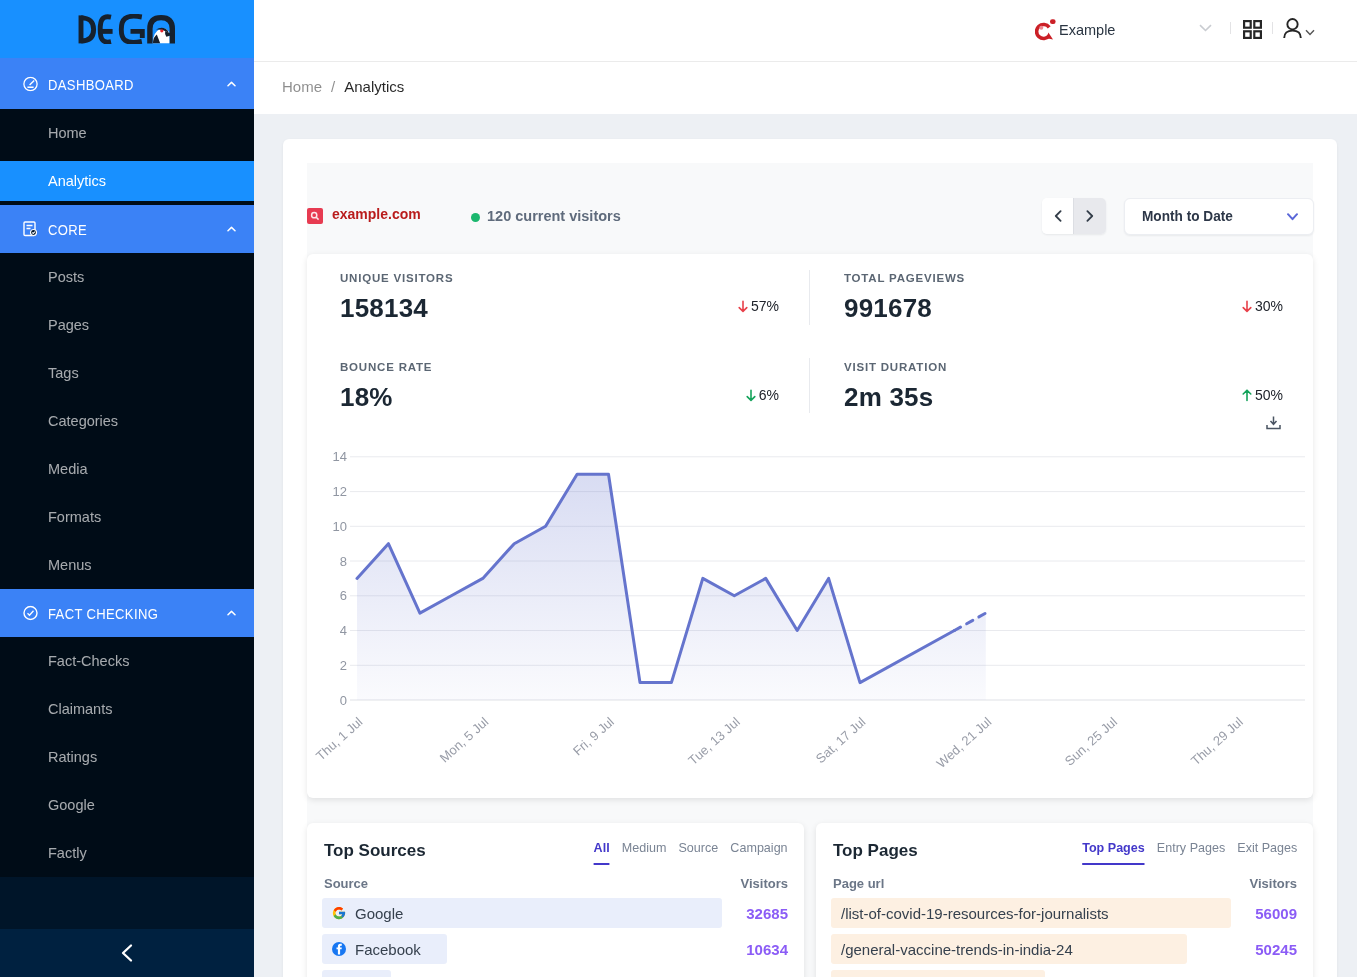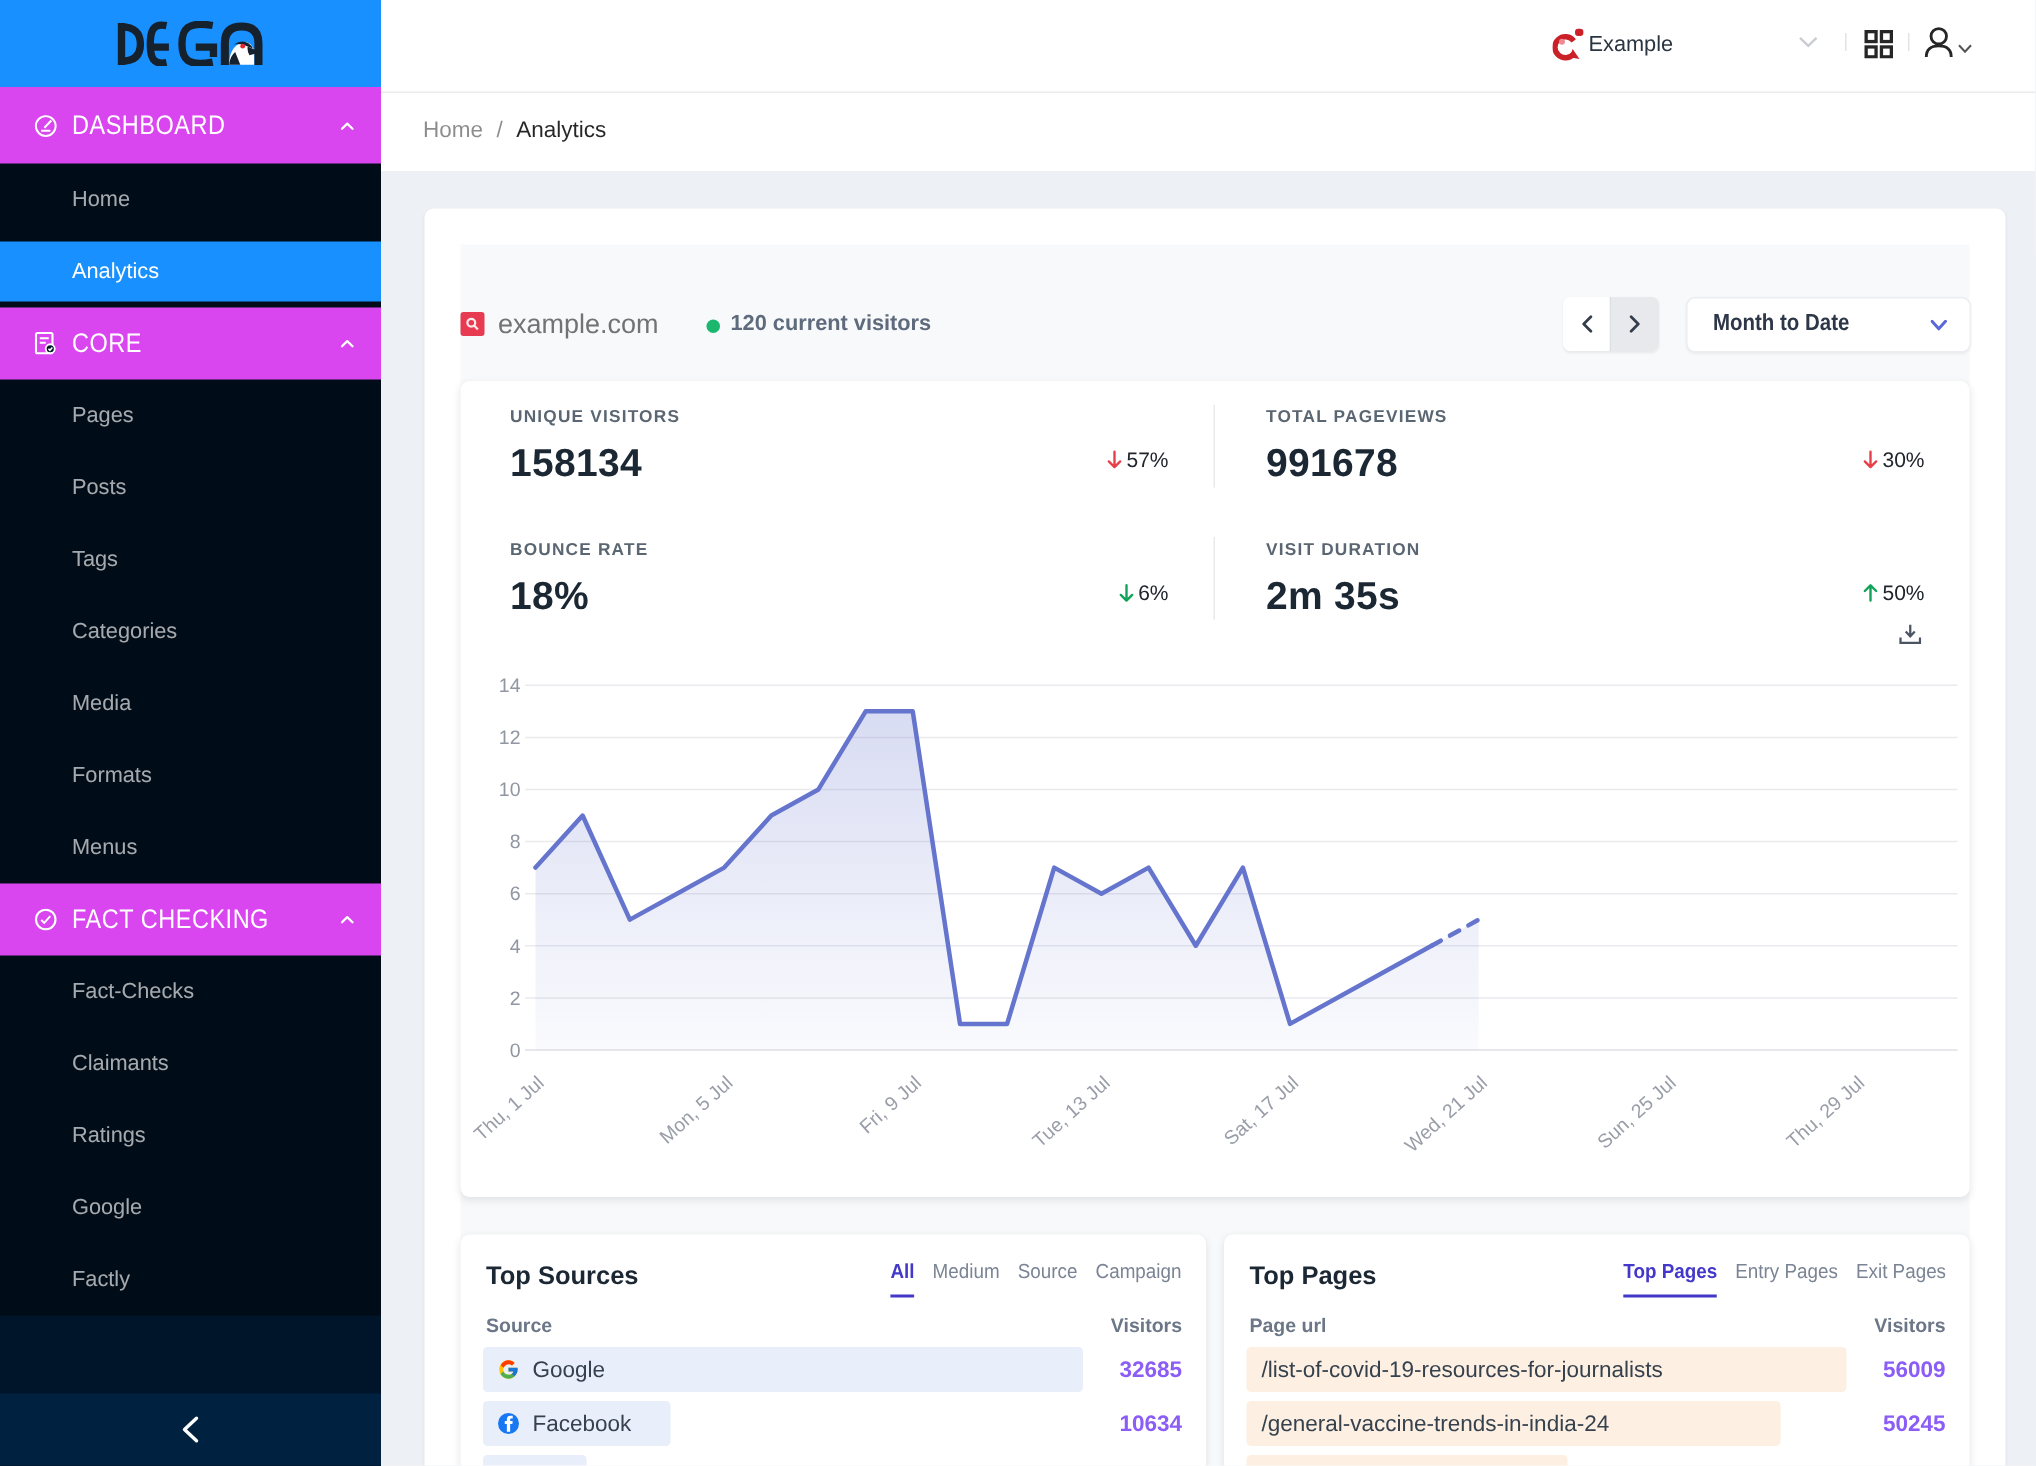--- a/index.html
+++ b/index.html
@@ -1,20 +1,20 @@
 <!DOCTYPE html>
 <html><head>
 <meta charset="utf-8">
 <style>
 * { margin:0; padding:0; box-sizing:border-box; }
 html,body { width:1357px; height:977px; overflow:hidden; font-family:"Liberation Sans",sans-serif; background:#edf0f4; }
 
 #sidebar { position:fixed; left:0; top:0; width:254px; height:977px; background:#001529; z-index:10; }
 #logo { height:58px; background:#1890ff; position:relative; }
-.sec-title { position:relative; background:#d946ef; color:#ffffff; font-size:18px; }
+.sec-title { position:relative; background:#3b82f6; color:#ffffff; font-size:15px; }
 .sec-title .txt { position:absolute; left:48px; top:50%; transform:translateY(-50%) scaleX(0.87); transform-origin:left center; letter-spacing:.4px; white-space:nowrap; }
 .sec-title svg.ic { position:absolute; left:23px; top:50%; transform:translateY(-50%); }
 .sec-title svg.caret { position:absolute; right:18px; top:50%; transform:translateY(-50%); }
 ul.sub { list-style:none; background:#000c17; display:flex; flex-direction:column; }
 ul.sub li { height:40px; line-height:40px; margin:4px 0; padding-left:48px; color:rgba(255,255,255,0.65); font-size:14.5px; }
 ul.sub li.active { background:#1890ff; color:#fff; }
 #trigger { position:absolute; bottom:0; left:0; width:254px; height:48px; background:#002140; }
 #trigger svg { position:absolute; left:50%; top:50%; transform:translate(-50%,-50%); }
 
 #main { margin-left:254px; }
@@ -23,21 +23,21 @@
 #breadcrumb .dim { color:rgba(0,0,0,0.45); }
 #breadcrumb .sep { color:rgba(0,0,0,0.45); margin:0 9px; }
 #breadcrumb .cur { color:rgba(0,0,0,0.85); }
 #content { padding:25px 20px 0 29px; }
 #bigcard { width:1054px; min-height:900px; background:#fff; border-radius:6px; box-shadow:0 1px 3px rgba(0,0,0,0.06); padding:24px; }
 #embed { width:1006px; background:#f8f9fa; min-height:860px; }
 
 #ehead { height:91px; position:relative; }
 #site { position:absolute; left:0; top:44px; height:20px; }
 #site .fav { position:absolute; left:0; top:1px; width:16px; height:16px; border-radius:2px; background:#e73b51; }
-#site .name { position:absolute; left:25px; top:-1px; font-size:18px; font-weight:normal; color:#737373; }
+#site .name { position:absolute; left:25px; top:-1px; font-size:14px; font-weight:bold; color:#b91c1c; }
 #live { position:absolute; left:164px; top:47px; }
 #live .dot { position:absolute; left:0; top:3px; width:9px; height:9px; border-radius:50%; background:#1bb76e; }
 #live .txt { position:absolute; left:16px; top:-2px; font-size:14.5px; font-weight:bold; color:#5f6b7c; white-space:nowrap; }
 #navbtns { position:absolute; left:735px; top:35px; height:36px; display:flex; border-radius:5px; box-shadow:0 1px 2px rgba(27,39,51,0.08); }
 #navbtns .b { width:32px; height:36px; background:#fff; display:flex; align-items:center; justify-content:center; }
 #navbtns .b1 { border-radius:5px 0 0 5px; border-right:1px solid #dcdee3; }
 #navbtns .b2 { border-radius:0 5px 5px 0; background:#e8e9ed; }
 #select { position:absolute; left:817px; top:35px; width:190px; height:37px; background:#fff; border:1px solid #eceef2; border-radius:6px; box-shadow:0 1px 2px rgba(27,39,51,0.07); }
 #select .txt { position:absolute; left:17px; top:8px; font-size:15.5px; font-weight:bold; color:#2d3748; transform:scaleX(0.88); transform-origin:left center; white-space:nowrap; }
 
@@ -112,22 +112,22 @@
         <path d="M3.5,4.5 h6 M3.5,7.5 h4" stroke="#fff" stroke-width="1.3"></path>
         <circle cx="10.5" cy="11.5" r="3" fill="#001529" stroke="#fff" stroke-width="1.2"></circle>
         <path d="M9.3,11.5 l1,1 l1.6,-1.8" stroke="#fff" stroke-width="1.1" fill="none"></path>
       </svg>
     <span class="txt">CORE</span>
     <svg class="caret" width="9" height="6" viewBox="0 0 9 6">
         <path d="M1,4.8 L4.5,1.4 L8,4.8" stroke="#fff" stroke-width="1.5" fill="none" stroke-linecap="round" stroke-linejoin="round"></path>
       </svg>
   </div>
   <ul class="sub">
-    <li>Pages</li>
-      <li>Posts</li>
+    <li>Posts</li>
+      <li>Pages</li>
       <li>Tags</li>
       <li>Categories</li>
       <li>Media</li>
       <li>Formats</li>
       <li>Menus</li>
   </ul>
   <div class="sec-title" style="height:48px;">
     <svg class="ic" width="15" height="15" viewBox="0 0 15 15">
         <circle cx="7.5" cy="7.5" r="6.5" stroke="#fff" stroke-width="1.4" fill="none"></circle>
         <path d="M4.5,7.8 l2,2 l4,-4.5" stroke="#fff" stroke-width="1.3" fill="none"></path>

